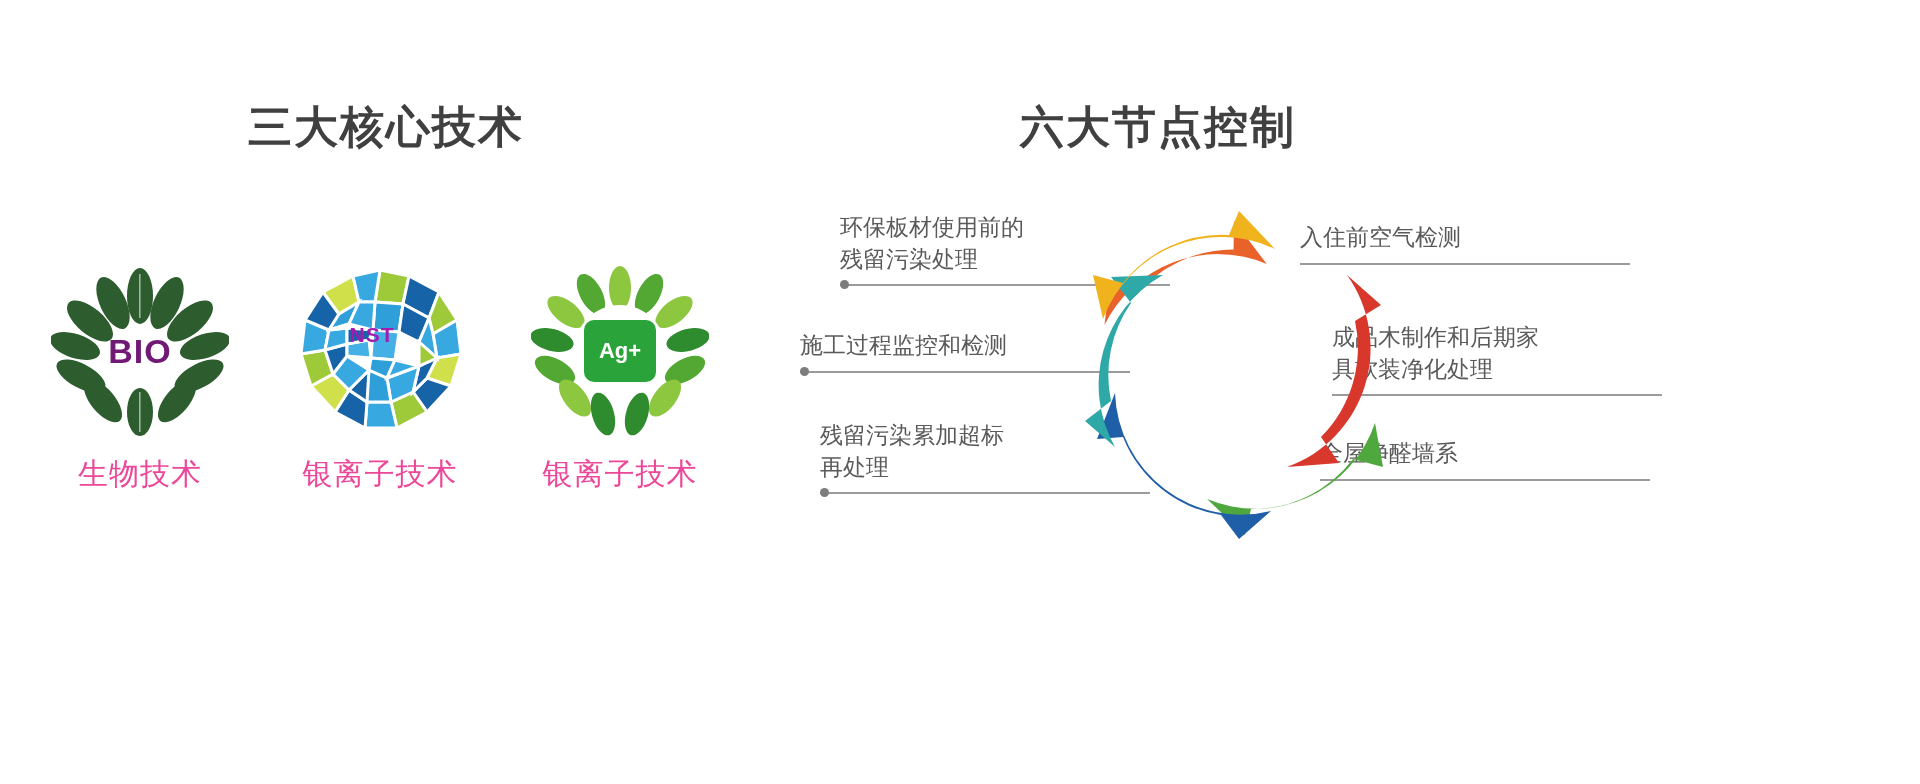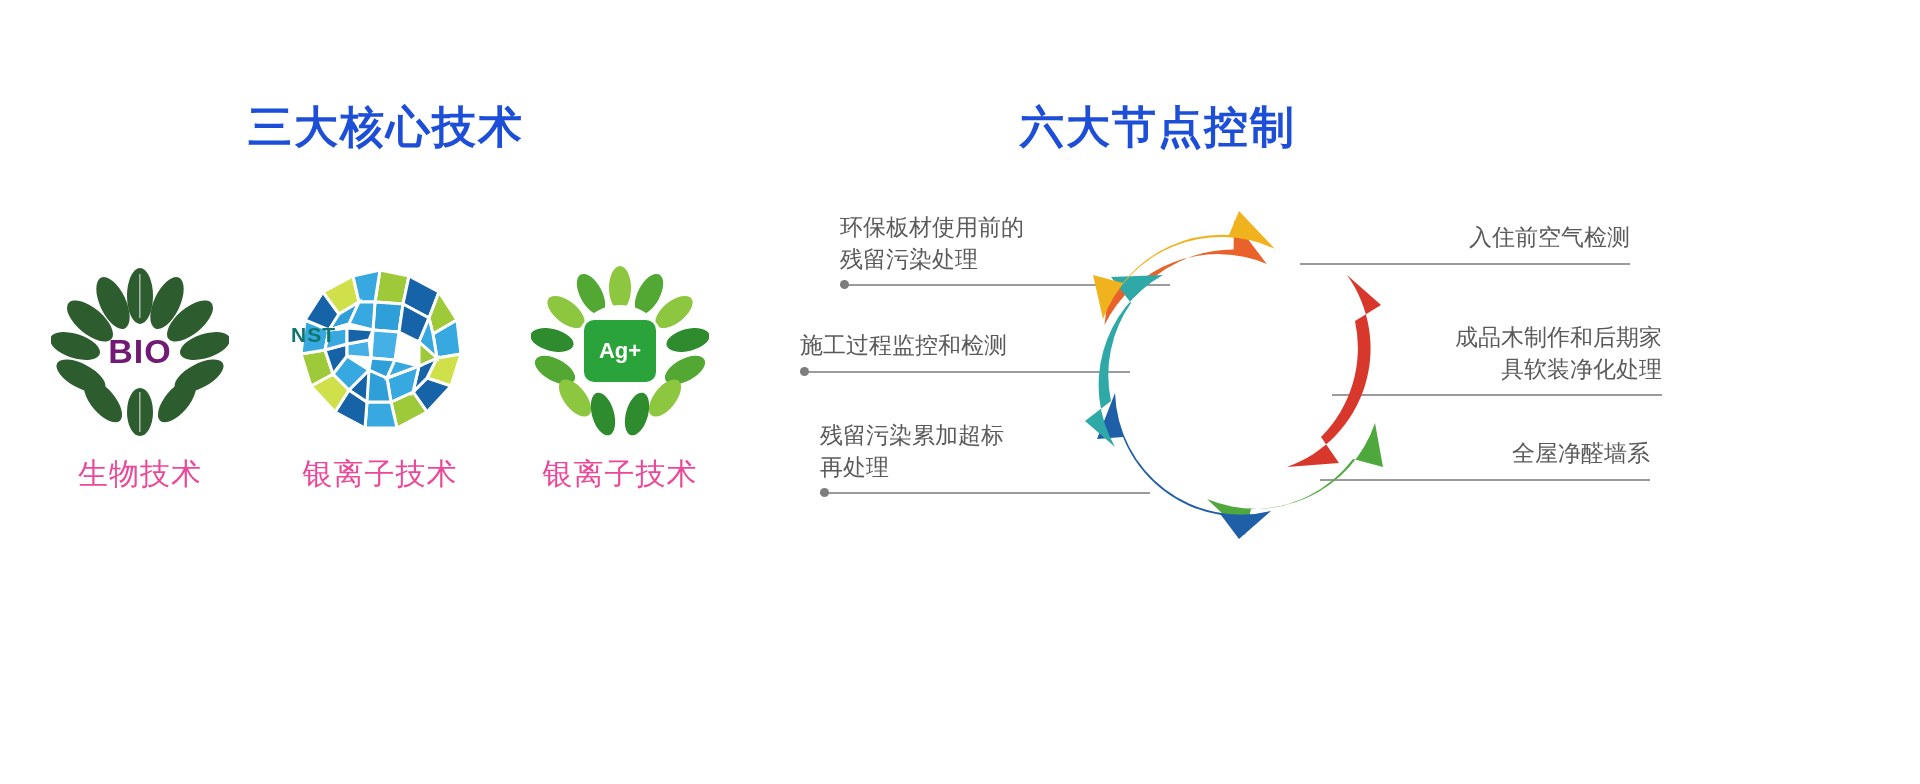--- a/index.html
+++ b/index.html
@@ -25,21 +25,21 @@
     position: absolute;
     left: 0;
     top: 0;
     width: 780px;
     height: 784px;
   }
   .panel-title {
     position: absolute;
     font-size: 44px;
     font-weight: bold;
-    color: #1d4ed8;
+    color: #404040;
     letter-spacing: 2px;
     white-space: nowrap;
   }
   .left-panel .panel-title {
     left: 248px;
     top: 98px;
   }
   .tech-row {
     position: absolute;
     left: 30px;
@@ -91,21 +91,21 @@
     position: absolute;
     width: 330px;
   }
   .callout .c-text {
     font-size: 23px;
     line-height: 1.38;
     color: #5a5a5a;
     white-space: pre-line;
   }
   .callout.left .c-text { text-align: left; }
-  .callout.right .c-text { text-align: right; margin-left: 36px; }
+  .callout.right .c-text { text-align: left; }
 
   .leader {
     position: relative;
     height: 10px;
     margin-top: 5px;
   }
   .leader .bar {
     position: absolute;
     top: 4px;
     height: 2px;
@@ -139,23 +139,24 @@
     font-size: 34px;
     font-weight: bold;
     color: #701a75;
     letter-spacing: 1px;
   }
   .nst-text {
     position: absolute;
     left: 0; right: 16px;
     top: 41%;
     transform: translateY(-50%);
+    text-align: center;
     font-size: 21px;
     font-weight: bold;
-    color: #0f766e;
+    color: #a21caf;
     letter-spacing: 1px;
   }
   .ag-badge {
     position: absolute;
     left: 50%; top: 50%;
     transform: translate(-50%,-50%);
     width: 72px; height: 62px;
     border-radius: 10px;
     background: #2aa43a;
     color: #ffffff;

